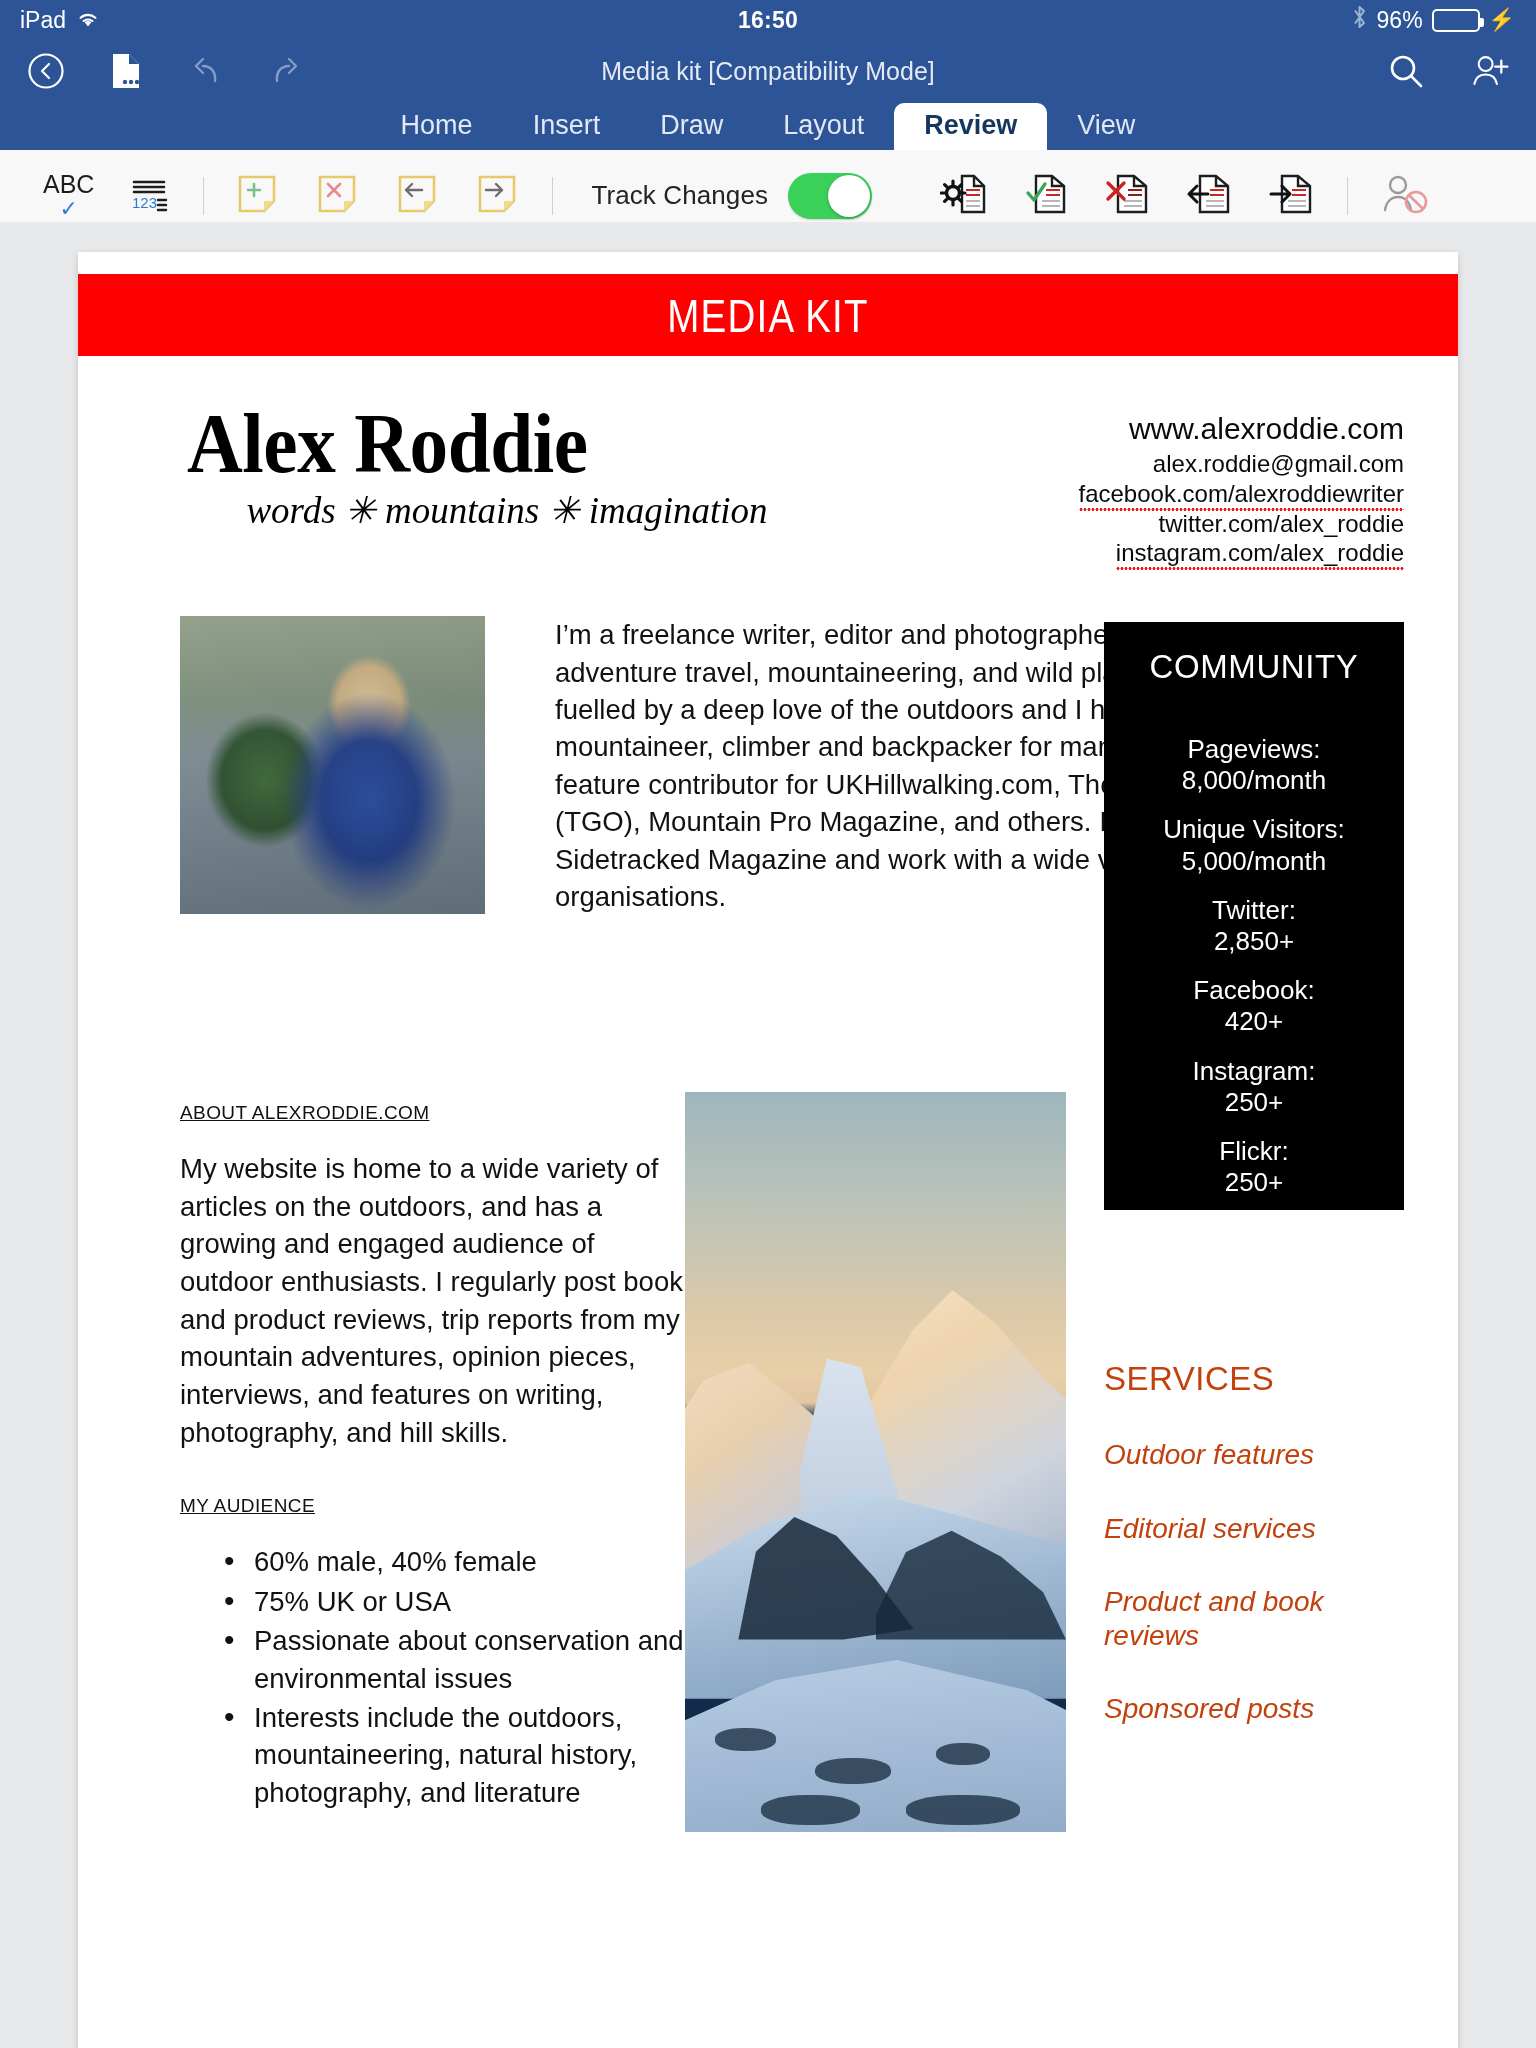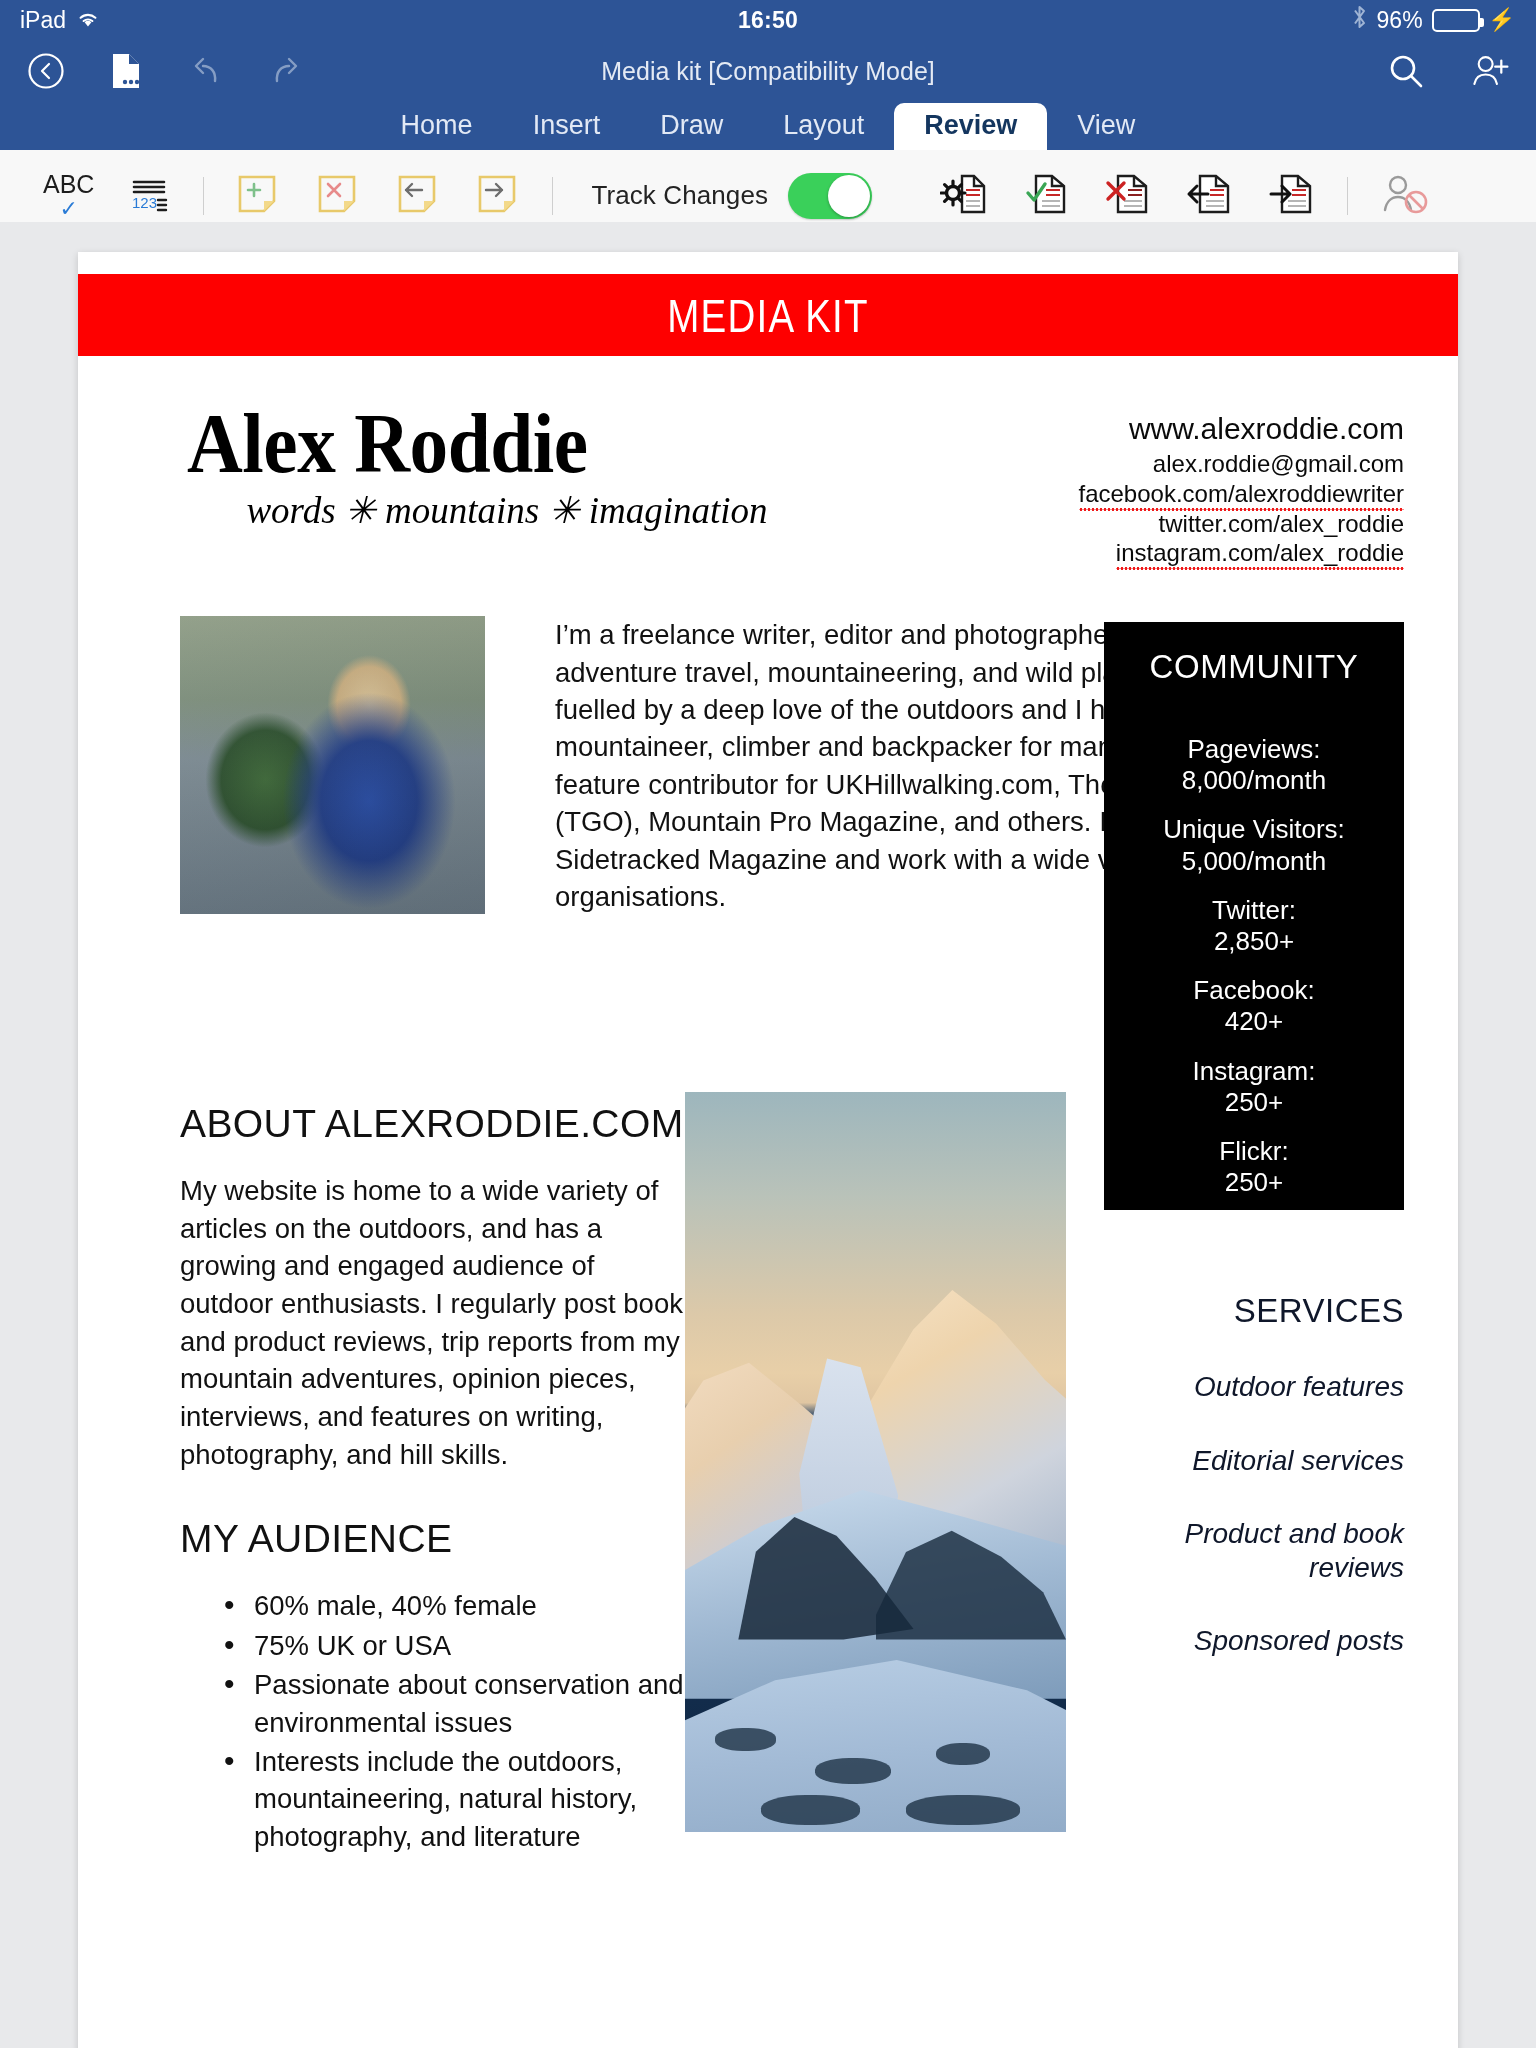--- a/index.html
+++ b/index.html
@@ -156,29 +156,29 @@
     text-align: center; padding: 26px 14px 0;
   }
   .community h3 {
     font-size: 33px; font-weight: normal; letter-spacing: .6px; margin-bottom: 48px;
   }
   .cstat { margin-bottom: 18px; font-size: 26px; line-height: 1.2; }
   .cstat .v { display: block; }
 
   
   .services {
-    position: absolute; right: 54px; top: 1040px; width: 300px;
-    text-align: right; color: #0f172a;
+    position: absolute; right: 54px; top: 1108px; width: 300px;
+    text-align: left; color: #c2410c;
   }
   .services h3 { font-size: 33px; font-weight: normal; letter-spacing: .5px; margin-bottom: 40px; }
   .svc { font-style: italic; font-size: 28px; line-height: 1.2; margin-bottom: 40px; }
 
   
   .leftcol { position: absolute; left: 102px; top: 850px; width: 515px; }
-  .sec-head { font-size: 39px; letter-spacing: .4px; color: #111; margin-bottom: 26px; }
+  .sec-head { font-size: 19px; letter-spacing: .4px; color: #111; margin-bottom: 26px; text-decoration: underline; }
   .sec-body { font-size: 27.5px; line-height: 1.37; color: #111; }
   .aud-head { margin-top: 44px; }
   ul.aud { list-style: none; margin-top: 26px; }
   ul.aud li {
     position: relative; padding-left: 74px; font-size: 27.5px;
     line-height: 1.36; color: #111; margin-bottom: 2px;
   }
   ul.aud li::before {
     content: "\2022"; position: absolute; left: 44px; top: -2px; font-size: 30px;
   }

